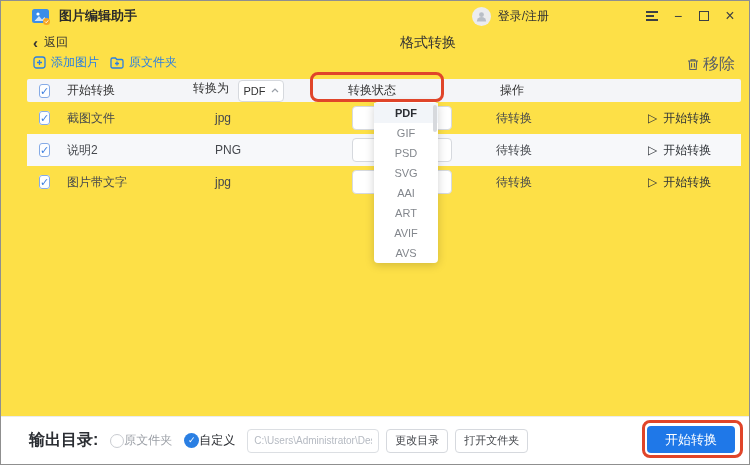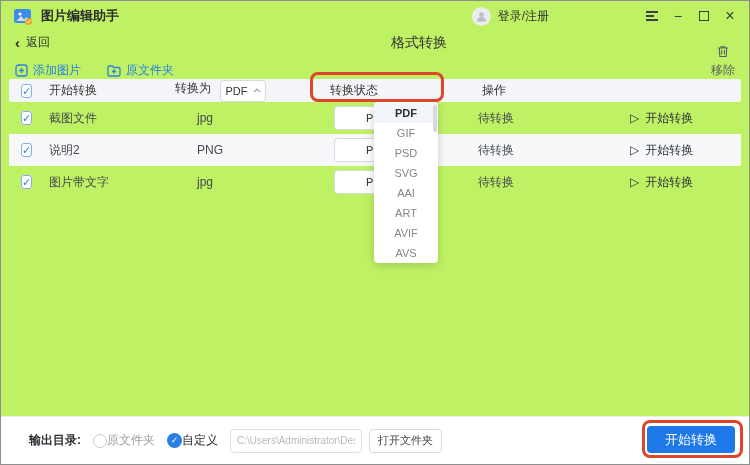--- a/index.html
+++ b/index.html
@@ -1,18 +1,18 @@
 <!DOCTYPE html>
 <html><head>
 <meta charset="utf-8">
 <style>
   * { box-sizing: border-box; margin: 0; padding: 0; }
   html,body { width: 750px; height: 465px; }
   body { font-family: "Liberation Sans", "DejaVu Sans", sans-serif; background: #fff; position: relative; }
-  .window { width: 750px; height: 465px; border: 1px solid #8f8f8f; background: #bef264; position: relative; overflow: hidden; }
+  .window { width: 750px; height: 465px; border: 1px solid #8f8f8f; background: #fde047; position: relative; overflow: hidden; padding-left: 18px; }
 
   
   .titlebar { height: 30px; display: flex; align-items: center; padding: 0 12px; }
   .app-icon { width: 20px; height: 20px; position: relative; flex: 0 0 20px; }
   .app-title { font-size: 13px; font-weight: bold; color: #2b2b2b; margin-left: 8px; }
   .login { margin-left: auto; margin-right: 96px; display: flex; align-items: center; gap: 7px; cursor: pointer; }
   .avatar { width: 19px; height: 19px; border-radius: 50%; background: #ececee; display: flex; align-items: center; justify-content: center; }
   .login-label { font-size: 12px; color: #333; }
   .win-controls { display: flex; align-items: center; gap: 12px; color: #3c3f44; }
   .wc { width: 14px; height: 14px; display: flex; align-items: center; justify-content: center; font-size: 14px; cursor: pointer; }
@@ -22,23 +22,23 @@
   .wc-max { font-size: 11px; border: 1.5px solid #3c3f44; width: 10px; height: 10px; }
   .wc-close { font-size: 16px; }
 
   
   .nav { height: 23px; display: flex; align-items: center; padding: 0 14px; position: relative; }
   .back { display: flex; align-items: center; gap: 6px; font-size: 12px; color: #333; cursor: pointer; }
   .back .chev { font-size: 15px; font-weight: bold; line-height: 1; color: #333; }
   .page-title { position: absolute; left: 50%; transform: translateX(-50%); font-size: 14px; color: #333; margin-left: 44px; }
 
   
-  .toolbar { height: 25px; display: flex; align-items: flex-end; padding: 0 14px; gap: 26px; }
+  .toolbar { height: 25px; display: flex; align-items: flex-start; padding: 0 14px; gap: 11px; }
   .tb-link { display: flex; align-items: center; gap: 5px; font-size: 12px; color: #2a7fe3; cursor: pointer; }
-  .tb-remove { margin-left: auto; display: flex; align-items: center; gap: 4px; font-size: 12px; color: #5a5f66; cursor: pointer; flex-direction: column; }
+  .tb-remove { margin-left: auto; display: flex; align-items: center; gap: 4px; font-size: 16px; color: #5a5f66; cursor: pointer; }
 
   
   .thead, .trow { display: flex; align-items: center; margin: 0 8px; font-size: 12px; }
   .thead { height: 23px; background: #f4f5f8; color: #333; border-radius: 2px; }
   .trow { height: 32px; color: #45484d; }
   .trow.alt { background: #f7f8fa; }
   .c1 { flex: 0 0 40px; padding-left: 12px; }
   .c2 { flex: 0 0 148px; }
   .c3 { flex: 0 0 126px; }
   .c4 { flex: 0 0 155px; display: flex; align-items: flex-start; }
@@ -58,21 +58,21 @@
   .dd-item.selected { color: #2b2e33; font-weight: bold; background: #f2f5f9; }
   .dd-thumb { position: absolute; right: 1px; top: 3px; width: 4px; height: 27px; background: #d7d9dd; border-radius: 2px; }
 
   
   .annot { position: absolute; border: 3px solid #e0452a; border-radius: 8px; z-index: 30; pointer-events: none; }
   .annot-header { left: 309px; top: 71px; width: 134px; height: 30px; }
   .annot-start { left: 641px; top: 419px; width: 101px; height: 38px; }
 
   
   .footer { position: absolute; left: 0; bottom: 0; width: 100%; height: 48px; border-top: 1px solid #ebecee; display: flex; align-items: center; padding: 0 14px 0 28px; background: #fff; }
-  .out-label { font-size: 12px; font-weight: bold; color: #2b2e33; }
+  .out-label { font-size: 16px; font-weight: bold; color: #2b2e33; }
   .radio-group { display: flex; align-items: center; margin-left: 12px; cursor: pointer; }
   .radio-off { width: 14px; height: 14px; border-radius: 50%; border: 1px solid #c9ccd1; background: #fff; }
   .radio-on { width: 15px; height: 15px; border-radius: 50%; background: #2a7fe3; color: #fff; font-size: 9px; line-height: 15px; text-align: center; }
   .rg-off-label { font-size: 12px; color: #9a9ea5; }
   .rg-on-label { font-size: 12px; font-weight: normal; color: #2b2e33; }
   .path-input { margin-left: 12px; width: 132px; height: 24px; border: 1px solid #dcdfe3; border-radius: 4px; padding: 0 6px; font-size: 10px; color: #b5bac2; font-family: "Liberation Sans", sans-serif; background: #fff; }
   .f-btn { margin-left: 7px; height: 24px; padding: 0 8px; background: #fff; border: 1px solid #d6d9de; border-radius: 4px; font-size: 11px; color: #44474c; display: flex; align-items: center; cursor: pointer; white-space: nowrap; }
   .start-btn { position: absolute; right: 14px; top: 425px; width: 88px; height: 27px; background: #1f78e8; border: none; border-radius: 4px; color: #fff; font-size: 13px; cursor: pointer; font-family: "Liberation Sans", sans-serif; z-index: 10; }
 </style>
 </head>
@@ -244,20 +244,21 @@
     <span class="out-label">输出目录:</span>
     <span class="radio-group">
       <span class="radio-off"></span>
       <span class="rg-off-label">原文件夹</span>
     </span>
     <span class="radio-group">
       <span class="radio-on">✓</span>
       <span class="rg-on-label">自定义</span>
     </span>
     <input class="path-input" type="text" value="C:\Users\Administrator\Desktop\图" style="">
+    <span class="f-btn">更改目录</span>
     <span class="f-btn">打开文件夹</span>
   </div>
 
   <button class="start-btn">开始转换</button>
 
   <div class="annot annot-start"></div>
 
 </div>
 
 </body></html>

